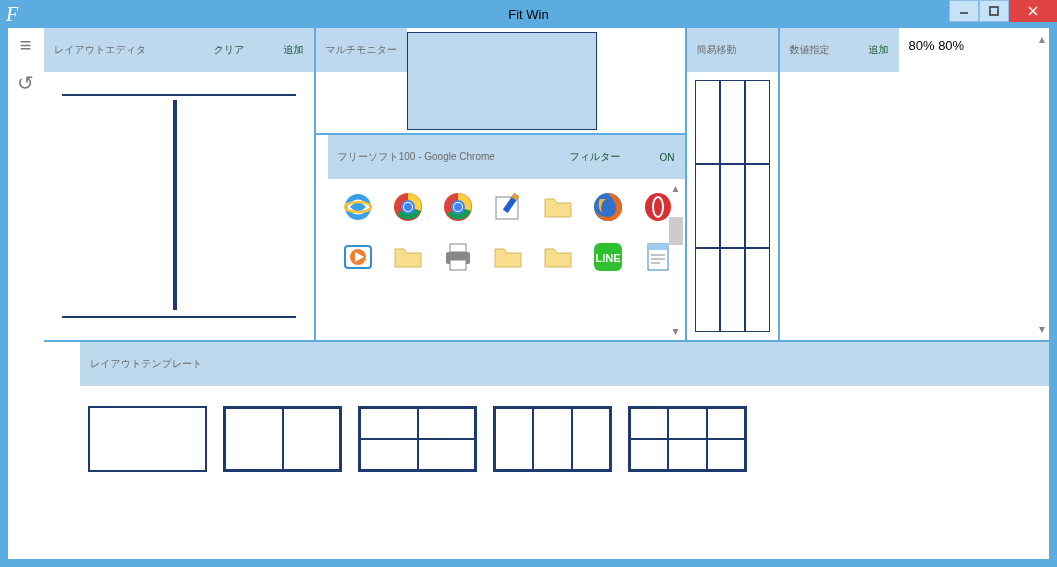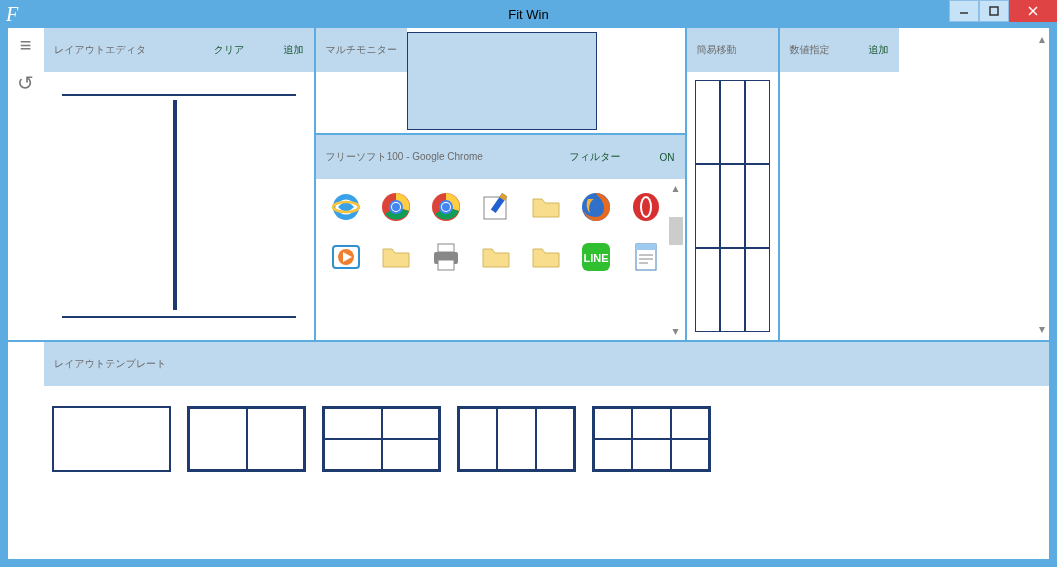--- a/index.html
+++ b/index.html
@@ -20,36 +20,36 @@
 .panel-header .act { margin-left: 4px; color: #14532d; }
 .layout-editor { flex: 1; display: flex; flex-direction: column; border-right: 2px solid #5cace2; }
 .layout-editor .body { flex: 1; position: relative; background: #fff; }
 .layout-editor .body .rule { position: absolute; background: #1f3a6e; }
 .layout-editor .body .rule.h { height: 2px; left: 18px; right: 18px; }
 .layout-editor .body .rule.v { width: 4px; }
 .mid-col { width: 371px; display: flex; flex-direction: column; border-right: 2px solid #5cace2; }
 .multi-monitor { display: flex; flex-direction: row; }
 .multi-monitor .body { height: 105px; display: flex; align-items: center; justify-content: center; background: #fff; }
 .monitor-box { width: 190px; height: 98px; border: 1px solid #1f3a6e; background: #bed9ee; }
-.window-picker { display: flex; flex-direction: column; flex: 1; }
+.window-picker { display: flex; flex-direction: column; flex: 1; padding-left: 12px; }
 .window-picker .icons { flex: 1; padding: 10px; position: relative; display: flex; flex-wrap: wrap; gap: 14px; align-content: flex-start; overflow: hidden; }
 .app-icon-cell { width: 36px; height: 36px; display: flex; align-items: center; justify-content: flex-end; }
 .scroll-track { position: absolute; right: 2px; top: 0; bottom: 0; width: 14px; }
 .scroll-arrow { color: #888; font-size: 12px; text-align: center; }
 .scroll-thumb { position: absolute; right: 0; top: 38px; width: 14px; height: 28px; background: #ccc; }
 .quick-move { width: 93px; display: flex; flex-direction: column; border-right: 2px solid #5cace2; }
 .quick-move .body { flex: 1; background: #fff; display: flex; flex-direction: column; }
 .quick-move .grid3 { flex: 1; display: grid; grid-template-columns: repeat(3,1fr); grid-template-rows: repeat(3,1fr); padding: 8px; }
 .quick-move .grid3 .gc { border: 1px solid #1f3a6e; }
 .numeric { flex: 1; display: flex; flex-direction: row; min-width: 0; }
 .numeric .search { height: 30px; border-bottom: 1px solid #ddd; }
 .numeric .list { flex: 1; padding: 6px 10px; position: relative; }
 .numeric .list .item { padding: 4px 0; color: #000; }
 .numeric .list .scroll-arrow { position: absolute; right: 4px; color: #888; }
-.bottom-area { flex: 1; display: flex; border-top: 2px solid #5cace2; }
+.bottom-area { flex: 1; display: flex; border-top: 2px solid #5cace2; margin-left: 36px; }
 .bottom-area .left-spacer { width: 36px; }
 .templates { flex: 1; display: flex; flex-direction: column; }
 .templates .body { flex: 1; padding: 20px 8px; display: flex; gap: 16px; align-items: flex-start; }
 .tpl { width: 119px; height: 66px; border: 2px solid #1f3a6e; display: grid; }
 .tpl div { border: 1px solid #1f3a6e; }
 svg { display: block; }
 </style>
 </head>
 <body>
 
@@ -238,20 +238,21 @@
       </div>
     </div>
 
     <div class="numeric">
       <div class="panel-header">
         <span class="title">数値指定</span>
         <span class="act">追加</span>
       </div>
       <div class="search"></div>
       <div class="list">
+        <div class="item">80% 80%</div>
         <div class="scroll-arrow" style="top:4px">▴</div>
         <div class="scroll-arrow" style="bottom:4px;position:absolute;right:4px">▾</div>
       </div>
     </div>
 
   </div>
 
   <div class="bottom-area">
     <div class="left-spacer"></div>
     <div class="templates">

